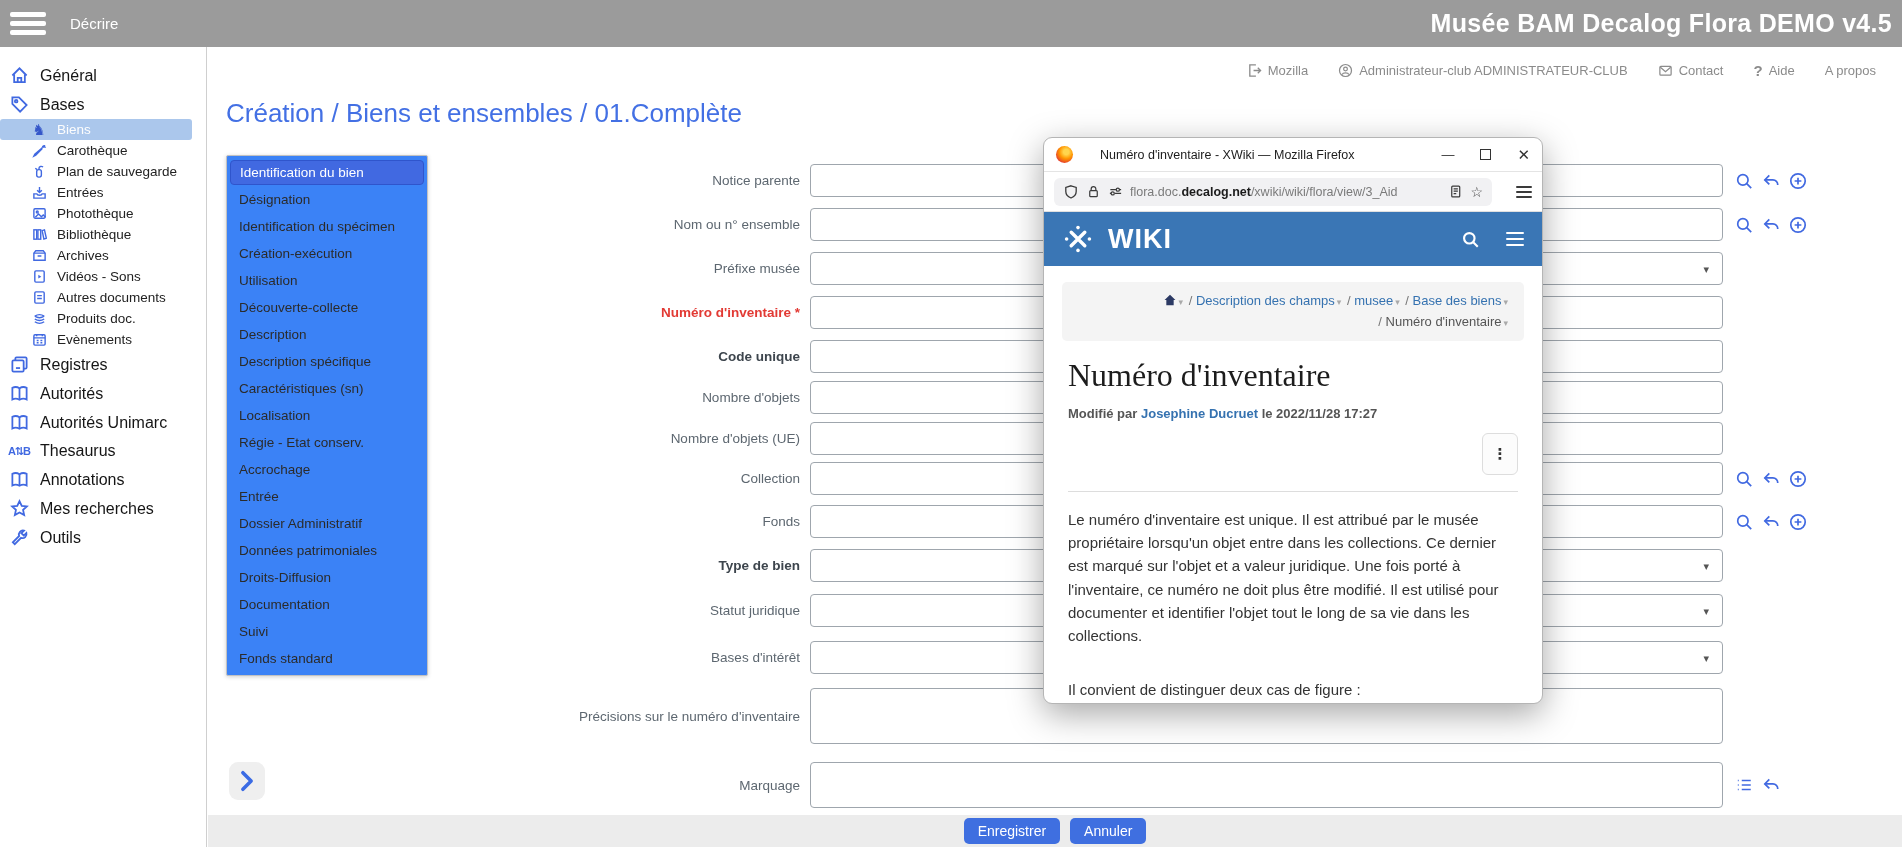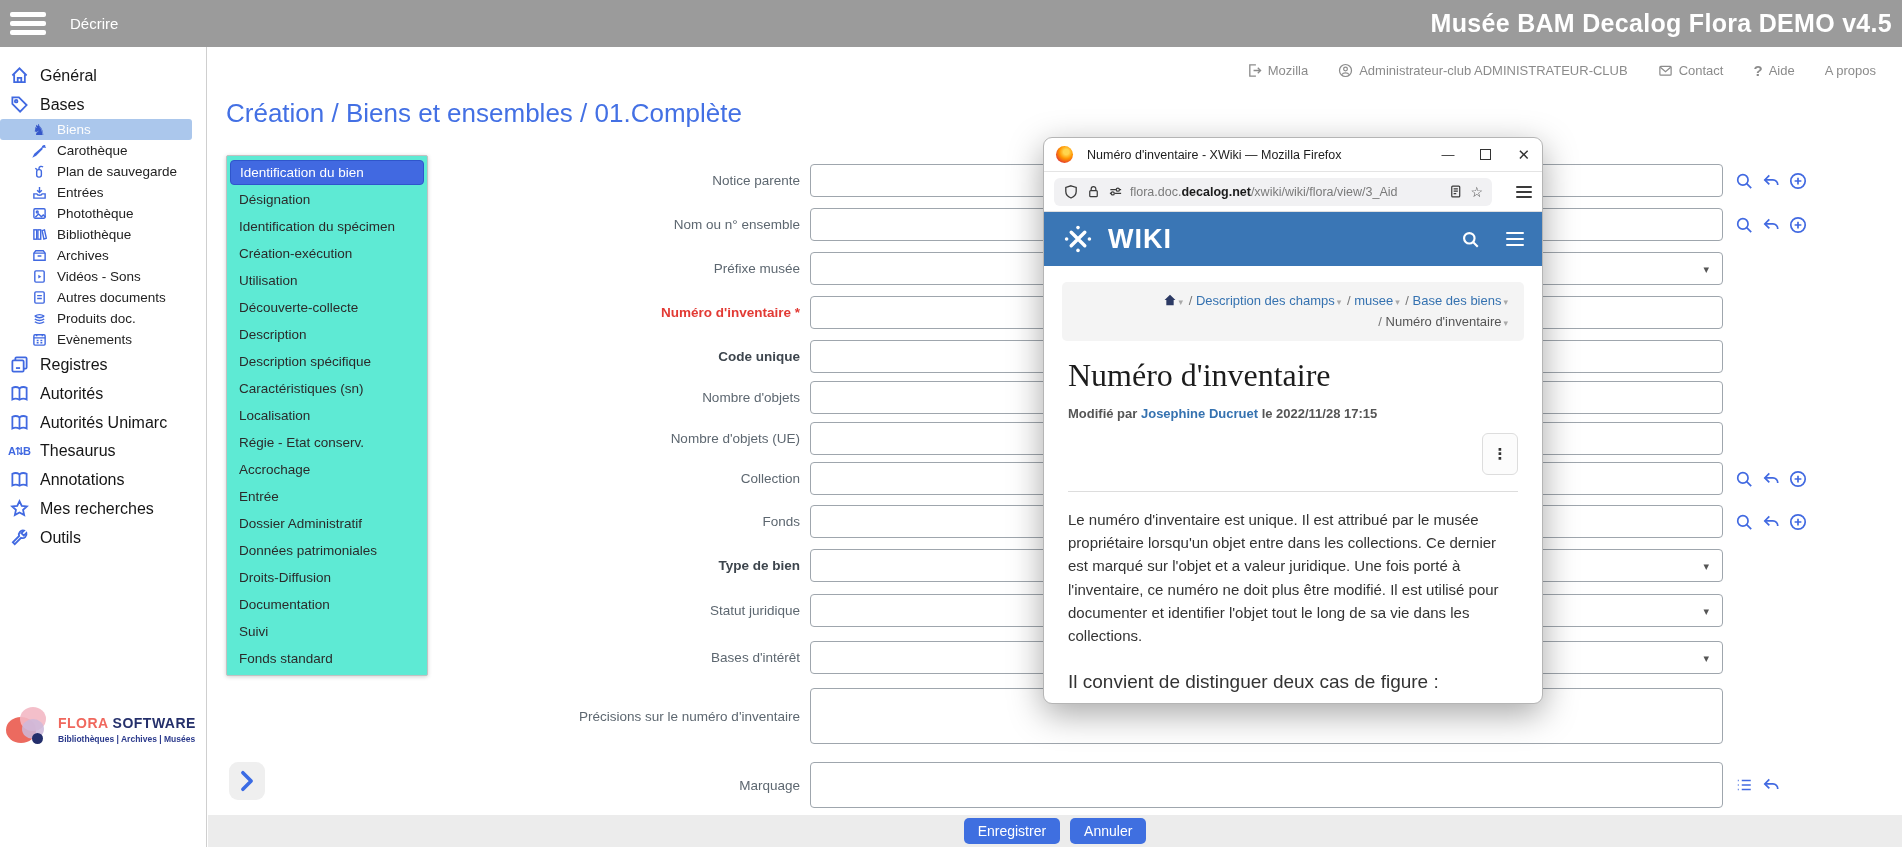--- a/index.html
+++ b/index.html
@@ -41,21 +41,21 @@
   
   .utility{position:absolute;top:62px;right:26px;display:flex;align-items:center;gap:30px;
     color:#8b8b8b;font-size:13px;}
   .ubtn{display:flex;align-items:center;gap:6px;cursor:pointer;}
   .q-ic{font-size:15px;font-weight:bold;}
 
   
   .page-title{position:absolute;left:226px;top:98px;font-size:26px;color:#4370e4;font-weight:400;}
 
   
-  .tabbox{position:absolute;left:226px;top:155px;width:202px;background:#5eead4;border:1px solid #c2c2c2;
+  .tabbox{position:absolute;left:226px;top:155px;width:202px;background:#3b82f6;border:1px solid #c2c2c2;
     border-radius:2px;box-shadow:0 1px 4px rgba(0,0,0,.18);padding:3px 0;}
   .tab{height:27px;line-height:27px;padding:0 12px;font-size:13.5px;color:#2b2b2b;white-space:nowrap;cursor:pointer;}
   .tab.sel{margin:1px 3px;background:#4169e1;border:1px solid #2f55cc;border-radius:4px;color:#fff;height:25px;line-height:23px;padding:0 9px;}
 
   
   .frow{position:absolute;left:426px;display:flex;align-items:center;}
   .flabel{width:384px;text-align:right;padding-right:10px;font-size:13.5px;color:#5d6770;}
   .flabel.b{font-weight:bold;color:#3d454d;}
   .flabel.req{font-weight:bold;color:#e23a34;}
   .fctl{width:913px;height:33px;border:1px solid #9fa6ad;border-radius:4px;background:#fff;position:relative;}
@@ -75,21 +75,21 @@
     display:flex;justify-content:center;align-items:flex-start;gap:10px;padding-top:3px;}
   .btn{background:#3f6fe0;color:#fff;border:none;font-size:14px;padding:5px 14px;border-radius:5px;
     font-family:inherit;cursor:pointer;}
 
   
   .popup{position:absolute;left:1043px;top:137px;width:500px;height:567px;background:#fff;
     border:1px solid #b5b5b5;border-radius:9px;box-shadow:0 10px 34px rgba(0,0,0,.35);overflow:hidden;z-index:50;}
   .ptitle{height:34px;display:flex;align-items:center;padding:0 12px;border-bottom:1px solid #e4e4e4;}
   .ffx{width:17px;height:17px;border-radius:50%;
     background:radial-gradient(circle at 60% 35%,#ffd54d 0 18%,#ff9500 45%,#e6412c 75%,#b5007f 100%);}
-  .ptitle .t{margin-left:14px;font-size:12.5px;color:#1c1c1c;}
+  .ptitle .t{margin-left:27px;font-size:12.5px;color:#1c1c1c;}
   .wctl{margin-left:auto;display:flex;align-items:center;gap:26px;color:#333;}
   .wmin{font-size:13px;cursor:pointer;}
   .wmax{width:11px;height:11px;border:1.4px solid #333;cursor:pointer;}
   .wclose{font-size:15px;cursor:pointer;}
   .purl{height:40px;display:flex;align-items:center;gap:24px;padding:0 10px;border-bottom:1px solid #e0e0e0;}
   .urlpill{flex:1;height:28px;background:#f1f1f3;border-radius:6px;display:flex;align-items:center;
     gap:7px;padding:0 9px;overflow:hidden;}
   .urltxt{flex:1;font-size:12.5px;white-space:nowrap;overflow:hidden;color:#7a7a7a;}
   .urltxt .dom{color:#1b1b1b;font-weight:bold;}
   .urlstar{font-size:14px;color:#444;}
@@ -110,21 +110,21 @@
 
   .article{padding:0 24px;}
   .atitle{font-family:"Liberation Serif","DejaVu Serif",serif;font-size:32px;color:#1c1c1c;margin-top:16px;font-weight:400;}
   .ameta{margin-top:12px;font-size:13px;color:#555;font-weight:600;}
   .ameta a{color:#3572b0;text-decoration:none;font-weight:600;cursor:pointer;}
   .kebabrow{display:flex;justify-content:flex-end;margin-top:12px;}
   .kebab{width:36px;height:42px;border:1px solid #ddd;border-radius:6px;background:#fcfcfc;
     display:flex;align-items:center;justify-content:center;font-size:15px;font-weight:bold;color:#333;cursor:pointer;}
   .adiv{border:none;border-top:1px solid #ddd;margin:16px 0 16px;}
   .apara{font-size:15px;line-height:1.55;color:#333;}
-  .apara2{margin-top:20px;font-size:19px;line-height:1.55;color:#333;}
+  .apara2{margin-top:31px;font-size:15px;line-height:1.55;color:#333;}
 </style>
 </head>
 <body>
 
 <header class="topbar">
   <div class="burger">
       <i></i>
       <i></i>
       <i></i>
     </div>
@@ -301,32 +301,20 @@
   </div>
   <div class="side-main">
     <span class="ic">
       <svg width="19" height="19" viewBox="0 0 16 16" fill="none" stroke="#4169e1" stroke-width="1.5">
           <path d="M13.8 4.2a3.4 3.4 0 0 1-4.5 4.1L4 13.6 2.4 12l5.3-5.3a3.4 3.4 0 0 1 4.1-4.5L9.6 4.4l2 2z"></path>
         </svg>
     </span>
     <span>Outils</span>
   </div>
 
-  <div class="flora">
-    <div class="flower">
-      <b class="petal1"></b>
-        <b class="petal2"></b>
-        <b class="petal3"></b>
-        <b class="petal4"></b>
-    </div>
-    <div class="flora-text">
-      <div class="l1"><span class="b1">FLORA</span> <span class="b2">SOFTWARE</span></div>
-      <div class="l2">Bibliothèques | Archives | Musées</div>
-    </div>
-  </div>
 </aside>
 
 <div class="utility">
   <span class="ubtn">
     <svg width="15" height="15" viewBox="0 0 16 16" fill="none" stroke="#8b8b8b" stroke-width="1.4">
         <path d="M9.5 2H3v12h6.5"></path>
         <path d="M7 8h7.5M11.5 5l3 3-3 3"></path>
       </svg>
     <span>Mozilla</span>
   </span>
@@ -609,21 +597,21 @@
     <br>
     <span>/</span>
     <span class="ccur">Numéro d'inventaire</span><span class="ccaret">▾</span>
   </div>
 
   <div class="article">
     <h1 class="atitle">Numéro d'inventaire</h1>
     <div class="ameta">
       <span>Modifié par</span>
       <a>Josephine Ducruet</a>
-      <span>le 2022/11/28 17:15</span>
+      <span>le 2022/11/28 17:27</span>
     </div>
     <div class="kebabrow">
       <span class="kebab">
           <span>⋮</span>
         </span>
     </div>
     <hr class="adiv">
     <p class="apara">Le numéro d'inventaire est unique. Il est attribué par le musée propriétaire lorsqu'un objet entre dans les collections. Ce dernier est marqué sur l'objet et a valeur juridique. Une fois porté à l'inventaire, ce numéro ne doit plus être modifié. Il est utilisé pour documenter et identifier l'objet tout le long de sa vie dans les collections.</p>
     <p class="apara2">Il convient de distinguer deux cas de figure :</p>
   </div>

